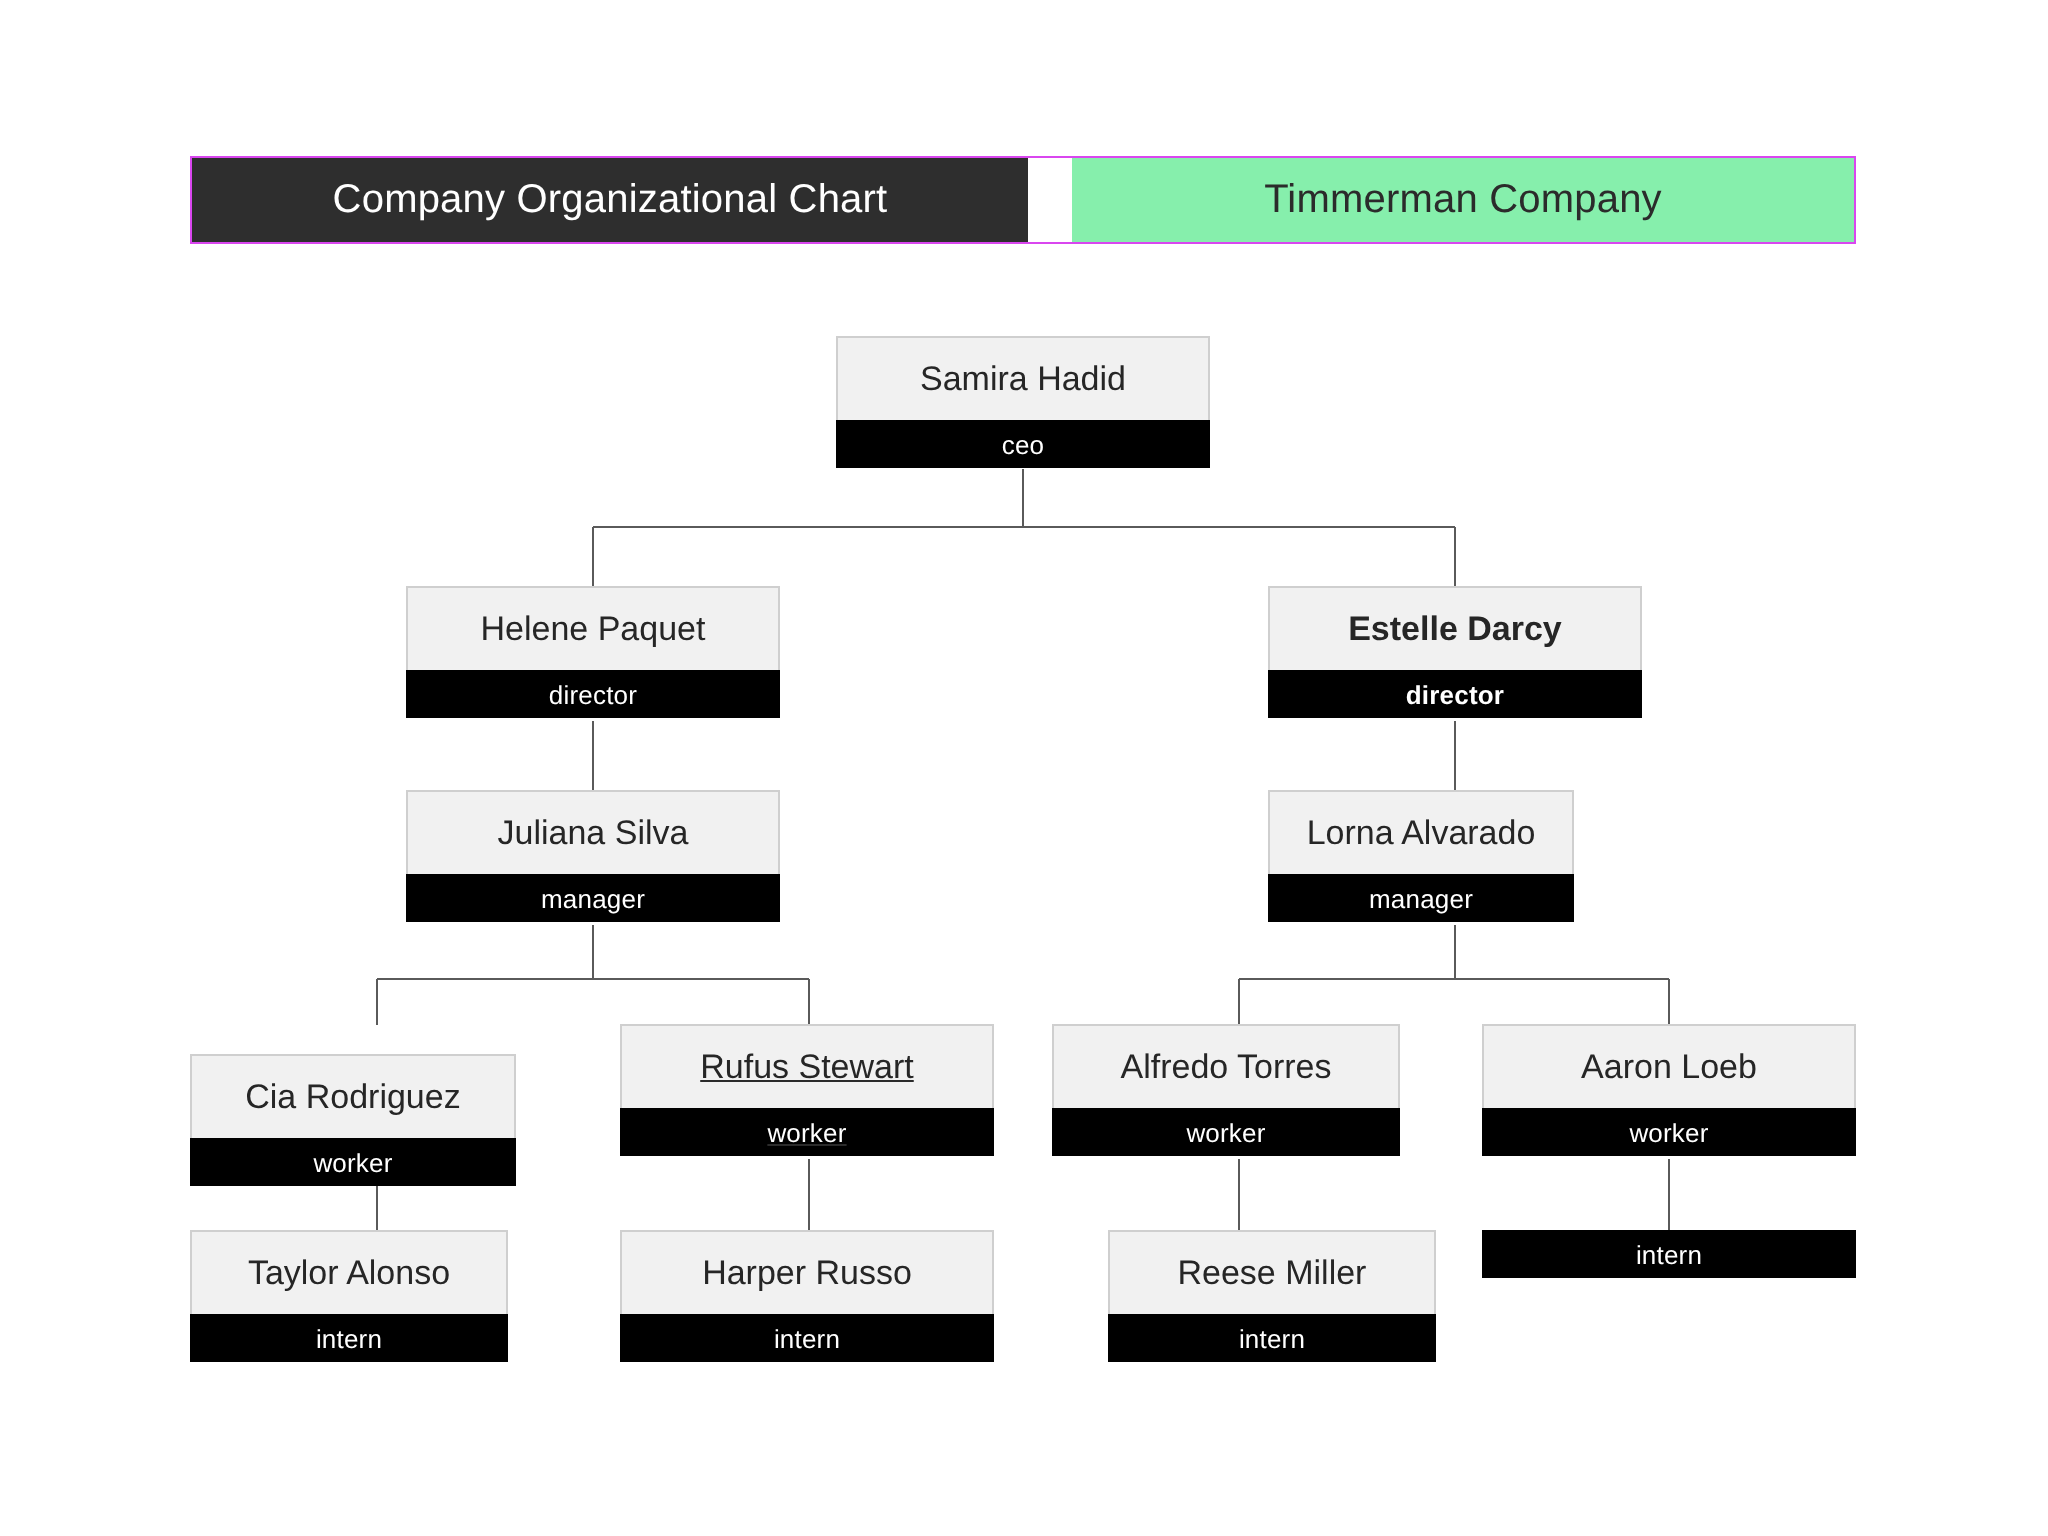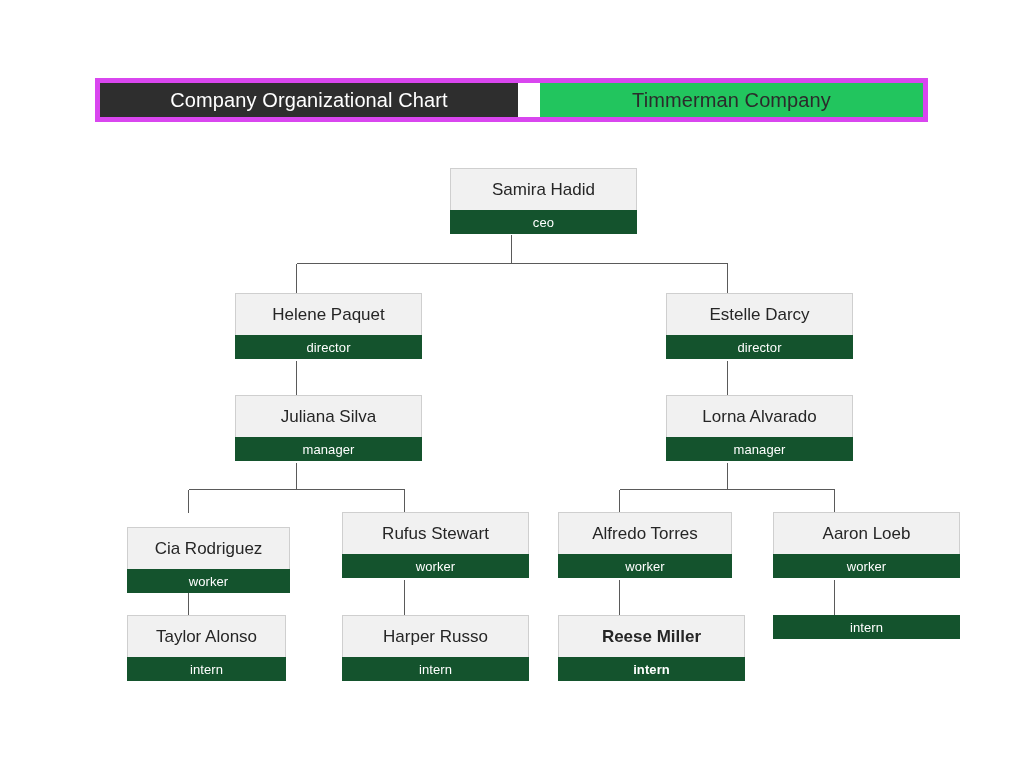--- a/index.html
+++ b/index.html
@@ -21,68 +21,67 @@
   }
 
   
   .header {
     position: absolute;
     left: 95px;
     top: 78px;
     width: 833px;
     height: 44px;
     box-sizing: border-box;
-    border: 5px solid #d946ef;
+    border: 1px solid #d946ef;
     display: flex;
     gap: 22px;
   }
   .header-title {
     width: 418px;
     background: #2e2e2e;
     color: #ffffff;
     font-size: 20px;
     display: flex;
     align-items: center;
     justify-content: center;
     letter-spacing: 0.1px;
   }
   .header-company {
     flex: 1;
-    background: #22c55e;
+    background: #86efac;
     color: #2b2b2b;
     font-size: 20px;
     display: flex;
     align-items: center;
     justify-content: center;
     letter-spacing: 0.1px;
   }
 
   
   .node {
     position: absolute;
     box-sizing: border-box;
-    margin-left: 32px;
   }
   .node .name {
     box-sizing: border-box;
     background: #f1f1f1;
     border: 1px solid #cfcfcf;
     border-bottom: none;
     height: 42px;
     display: flex;
     align-items: center;
     justify-content: center;
     font-size: 17px;
     color: #262626;
     white-space: nowrap;
     overflow: hidden;
   }
   .node .role {
     box-sizing: border-box;
-    background: #14532d;
+    background: #000000;
     color: #ffffff;
     height: 24px;
     display: flex;
     align-items: center;
     justify-content: center;
     font-size: 13px;
     letter-spacing: 0.1px;
   }
 
   svg.connectors {
@@ -135,41 +134,41 @@
   <div class="node" style="left:418px; top:168px; width:187px;">
     <div class="name">Samira Hadid</div>
     <div class="role">ceo</div>
   </div>
 
   <div class="node" style="left:203px; top:293px; width:187px;">
     <div class="name">Helene Paquet</div>
     <div class="role">director</div>
   </div>
 
-  <div class="node" style="left:634px; top:293px; width:187px;">
+  <div class="node" style="left:634px; top:293px; width:187px;font-weight:bold;">
     <div class="name">Estelle Darcy</div>
     <div class="role">director</div>
   </div>
 
   <div class="node" style="left:203px; top:395px; width:187px;text-align:center;">
     <div class="name">Juliana Silva</div>
     <div class="role">manager</div>
   </div>
 
-  <div class="node" style="left:634px; top:395px; width:187px;">
+  <div class="node" style="left:634px; top:395px; width:153px;">
     <div class="name">Lorna Alvarado</div>
     <div class="role">manager</div>
   </div>
 
   <div class="node" style="left:95px; top:527px; width:163px;">
     <div class="name">Cia Rodriguez</div>
     <div class="role">worker</div>
   </div>
 
-  <div class="node" style="left:310px; top:512px; width:187px;">
+  <div class="node" style="left:310px; top:512px; width:187px;text-decoration:underline;">
     <div class="name">Rufus Stewart</div>
     <div class="role">worker</div>
   </div>
 
   <div class="node" style="left:526px; top:512px; width:174px;">
     <div class="name">Alfredo Torres</div>
     <div class="role">worker</div>
   </div>
 
   <div class="node" style="left:741px; top:512px; width:187px;">
@@ -180,21 +179,21 @@
   <div class="node" style="left:95px; top:615px; width:159px;">
     <div class="name">Taylor Alonso</div>
     <div class="role">intern</div>
   </div>
 
   <div class="node" style="left:310px; top:615px; width:187px;">
     <div class="name">Harper Russo</div>
     <div class="role">intern</div>
   </div>
 
-  <div class="node" style="left:526px; top:615px; width:187px;font-weight:bold;">
+  <div class="node" style="left:554px; top:615px; width:164px;">
     <div class="name">Reese Miller</div>
     <div class="role">intern</div>
   </div>
 
   <div class="node" style="left:741px; top:615px; width:187px;">
     <div class="role">intern</div>
   </div>
 
 </div>
 

